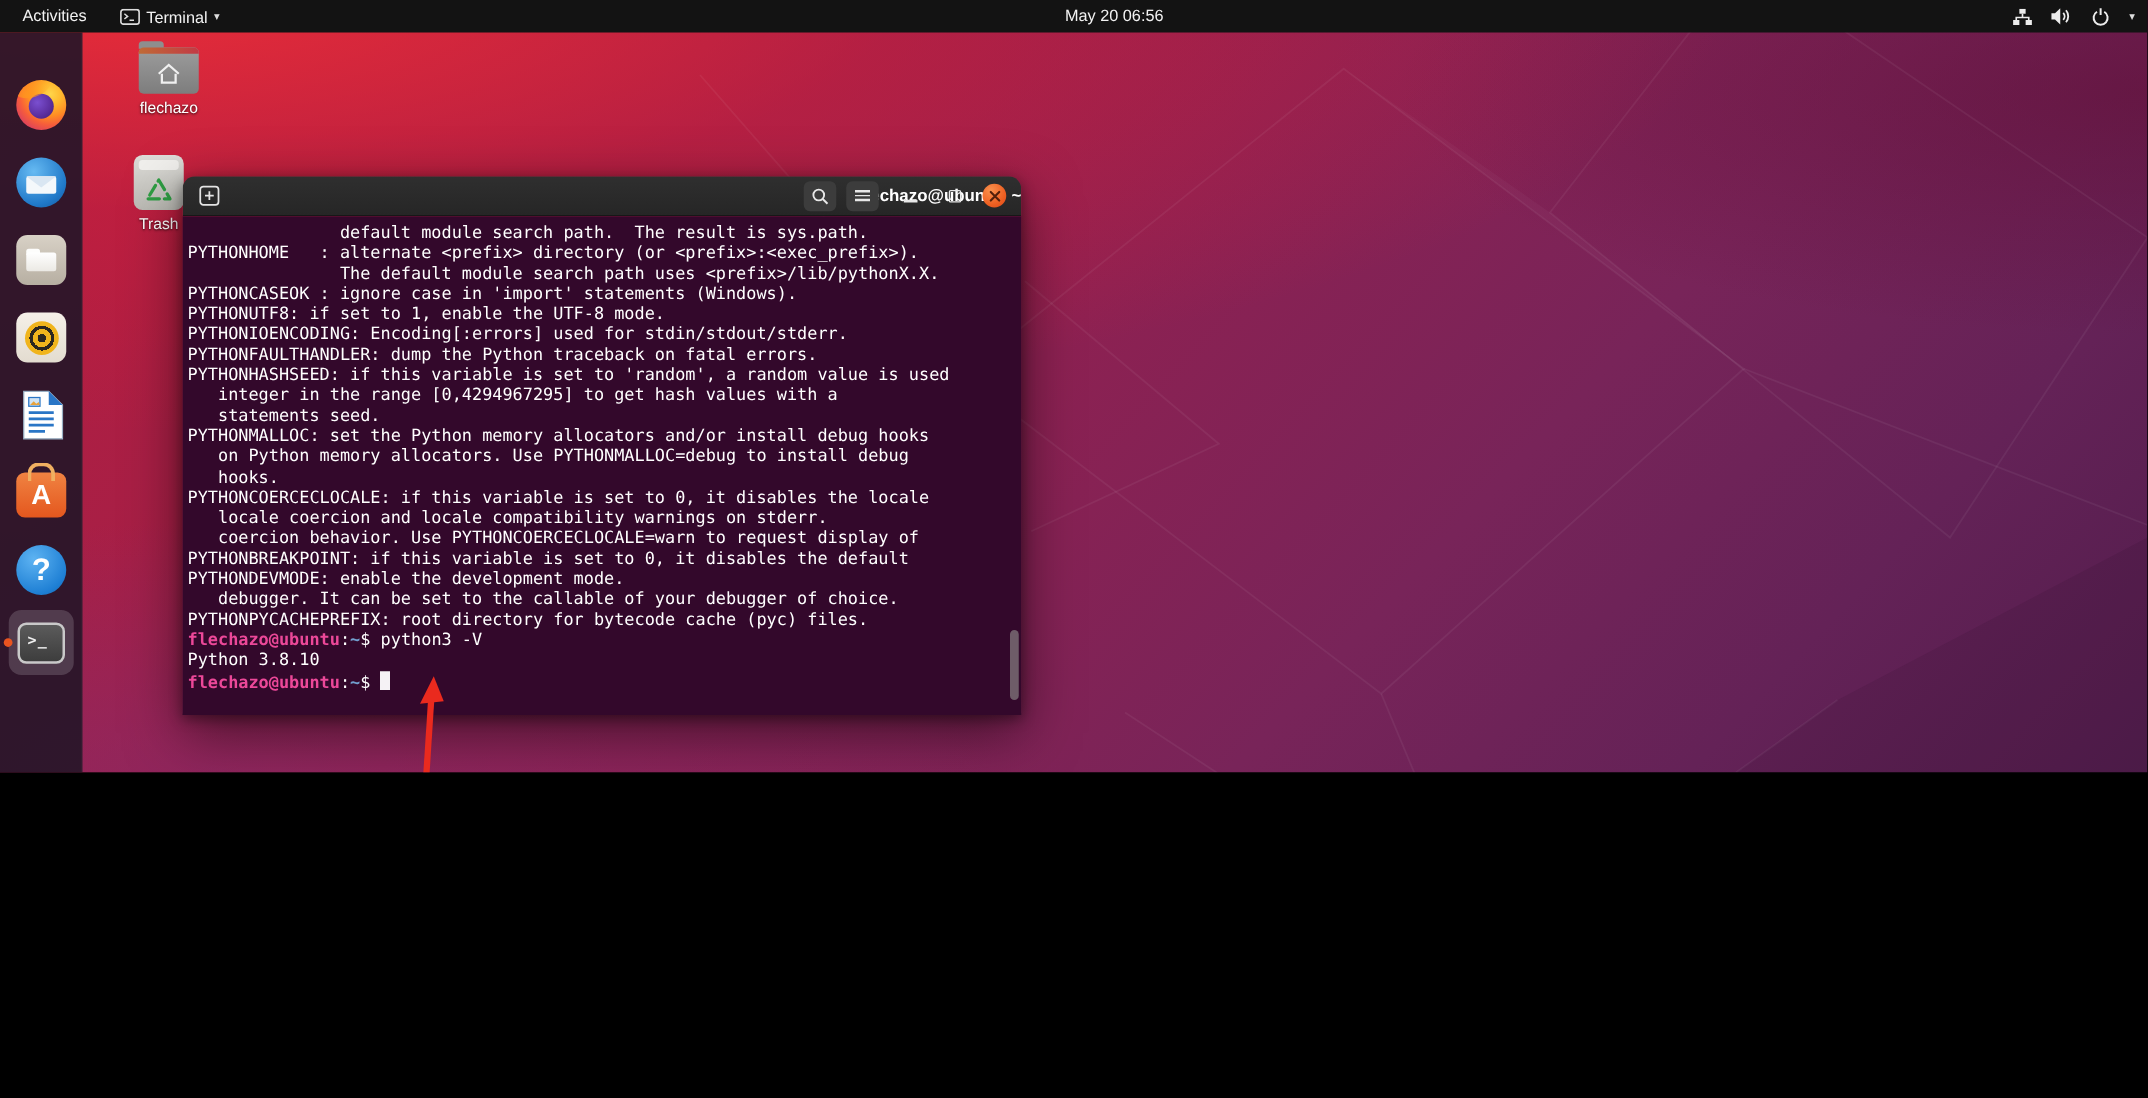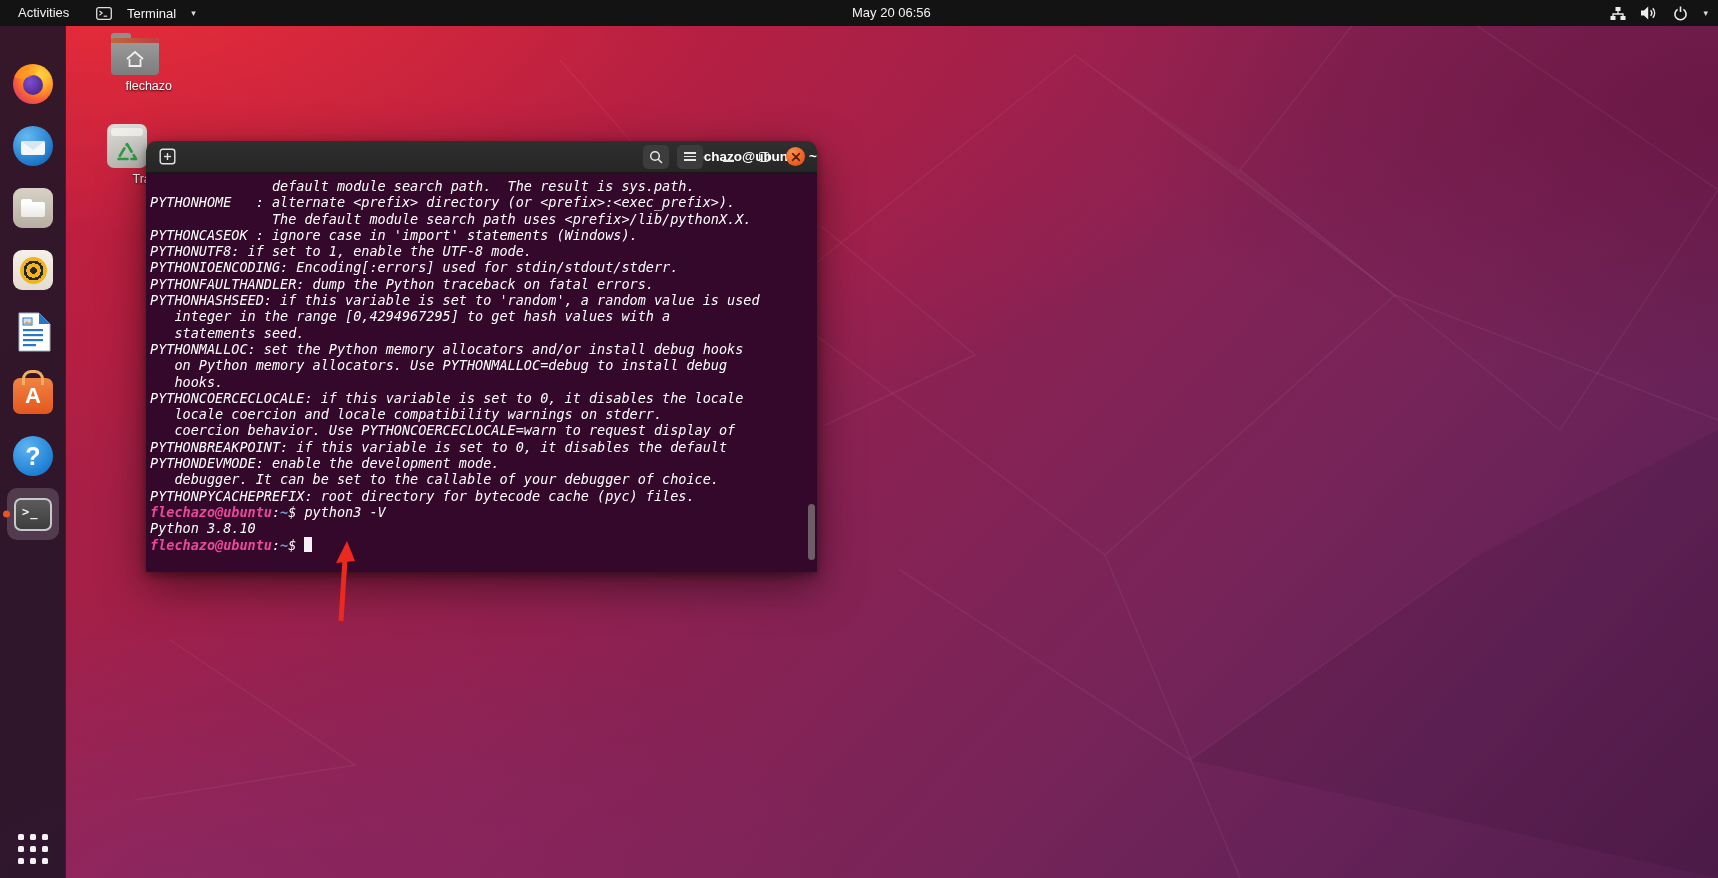--- a/index.html
+++ b/index.html
@@ -1,32 +1,32 @@
 <!DOCTYPE html>
 <html><head>
 <meta charset="utf-8">
 <style>
   * { box-sizing: border-box; margin: 0; padding: 0; }
   html,body { background:#000; }
   body { font-family:"Liberation Sans","DejaVu Sans",sans-serif; }
   .screen{
-    position:relative; width:1718px; height:878px; overflow:hidden;
+    position:relative; width:1718px; height:618px; overflow:hidden;
     background:
       radial-gradient(120% 90% at 6% 0%, rgba(236,46,56,0.90) 0%, rgba(201,31,61,0.50) 30%, rgba(160,25,75,0) 62%),
       radial-gradient(50% 45% at 100% 12%, rgba(95,12,48,0.50), rgba(95,12,48,0) 70%),
       radial-gradient(55% 45% at 10% 100%, rgba(126,46,116,0.45), rgba(126,46,116,0) 72%),
       linear-gradient(133deg, #bb1e3e 0%, #a41f47 26%, #8d2152 48%, #782459 68%, #642257 84%, #511d4c 100%);
   }
   .facets{ position:absolute; left:0; top:0; pointer-events:none; }
 
   
   .topbar{ position:absolute; left:0; top:0; width:1718px; height:26px; background:#131313;
            color:#f2f2f2; font-size:13px; z-index:50; }
   .activities{ position:absolute; left:12px; top:0; line-height:26px; padding:0 6px; cursor:pointer; }
-  .appmenu{ position:absolute; left:96px; top:0; height:26px; display:flex; align-items:center; gap:15px; cursor:pointer; }
+  .appmenu{ position:absolute; left:96px; top:0; height:26px; display:flex; align-items:center; gap:5px; cursor:pointer; }
   .appmenu .caret{ font-size:9px; color:#ddd; }
   .clock{ position:absolute; left:852px; top:0; line-height:26px; }
   .tray{ position:absolute; right:10px; top:0; height:26px; display:flex; align-items:center; gap:15px; }
   .tray .caret{ font-size:9px; color:#ddd; }
 
   
   .dock{ position:absolute; left:0; top:26px; width:66px; height:852px;
          background:rgba(38,22,40,0.92); border-right:1px solid rgba(255,255,255,0.04); z-index:40; }
   .dock-item{ position:absolute; left:13px; width:40px; height:40px; cursor:pointer; }
   .dock-item.active{ left:7px; width:52px; height:52px; background:rgba(255,255,255,0.16); border-radius:10px;
@@ -72,21 +72,21 @@
 
   .icon-terminal-dock{ width:38px; height:33px; border-radius:7px; border:2px solid #c9c9c9;
     background:linear-gradient(#5b5b5b,#3d3d3d); display:flex; align-items:flex-start; justify-content:flex-start; }
   .icon-terminal-dock::after{ content:'>_'; color:#f0f0f0; font:bold 12px/1 "DejaVu Sans Mono",monospace; margin:6px 0 0 6px; letter-spacing:1px; }
 
   .icon-grid{ display:grid; grid-template-columns:repeat(3,6px); grid-gap:6px; }
   .icon-grid i{ width:6px; height:6px; border-radius:1.5px; background:#f2f2f2; }
 
   
   .desk-icon{ position:absolute; width:74px; text-align:center; cursor:pointer; z-index:10; }
-  .desk-label{ margin-top:4px; font-size:12.5px; color:#fff; text-shadow:0 1px 2px rgba(0,0,0,0.85);text-align:right; }
+  .desk-label{ margin-top:4px; font-size:12.5px; color:#fff; text-shadow:0 1px 2px rgba(0,0,0,0.85); }
   .folder-icon{ position:relative; width:48px; height:37px; margin:0 auto; border-radius:4px;
     background:linear-gradient(#9d9d9d,#7d7d7d); display:flex; align-items:center; justify-content:center; }
   .folder-icon::before{ content:''; position:absolute; top:-5px; left:0; width:20px; height:6px;
     border-radius:3px 3px 0 0; background:#8e8e8e; }
   .folder-icon::after{ content:''; position:absolute; top:0; left:0; right:0; height:5px;
     border-radius:4px 4px 0 0; background:linear-gradient(90deg,#c06a36,#c23a45); }
   .trash-icon{ position:relative; width:40px; height:44px; margin:0 auto; border-radius:7px;
     background:linear-gradient(#dddcd8,#bbbab4); display:flex; align-items:flex-end; justify-content:center; }
   .trash-icon::before{ content:''; position:absolute; top:4px; left:4px; right:4px; height:8px;
     background:#f0efec; border-radius:3px; }
@@ -110,21 +110,21 @@
   .win-max{ margin-left:12px; }
   .win-close{ margin-left:10px; margin-right:12px; width:19px; height:19px; border-radius:50%;
     background:radial-gradient(circle at 35% 28%, #f9914e, #ee5f21 62%, #d9481a); }
   .glyph-min{ width:11px; height:2px; background:#e8e8e8; margin-top:9px; }
   .glyph-max{ width:10px; height:10px; border:1.6px solid #e8e8e8; border-radius:1.5px; }
   .ham span{ display:block; width:12px; height:1.7px; background:#e8e8e8; margin:2.1px 0; }
 
   .term-body{ position:relative; height:399px; background:#33082b; overflow:hidden;
     padding:5px 2px 0 4px; color:#ffffff;
     font-family:"DejaVu Sans Mono","Liberation Mono",monospace; font-size:13.5px; line-height:16.3px; }
-  .tline{ white-space:pre; height:16.3px;font-style:italic; }
+  .tline{ white-space:pre; height:16.3px; }
   .p-user{ color:#ec4899; font-weight:bold; }
   .p-path{ color:#729fcf; font-weight:bold; }
   .p-cmd{ margin-left:1ch; }
   .cursor{ display:inline-block; width:8px; height:15px; background:#f5f2f5; margin-left:1ch; vertical-align:-2px; }
   .scroll-thumb{ position:absolute; right:2px; top:331px; width:7px; height:56px; border-radius:4px;
     background:#6e5c68; cursor:pointer; }
 
   .annot{ position:absolute; left:0; top:0; z-index:60; pointer-events:none; }
 </style>
 </head>

